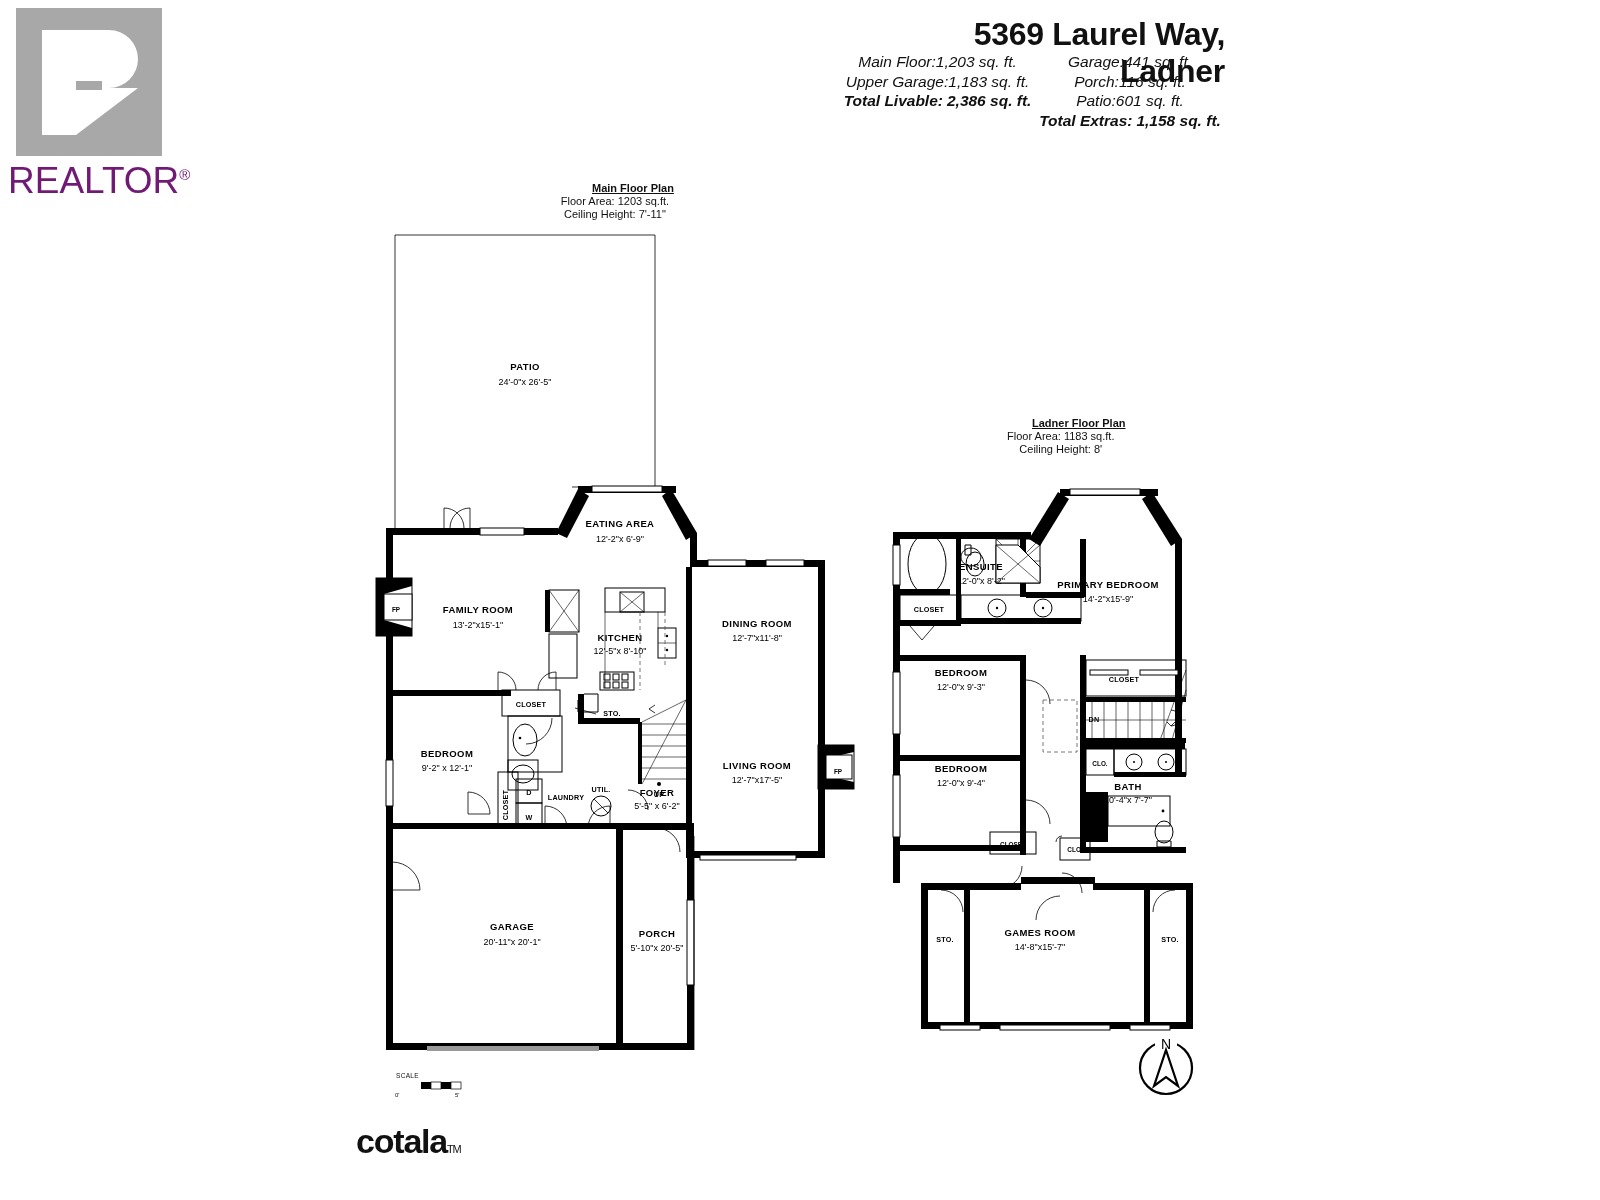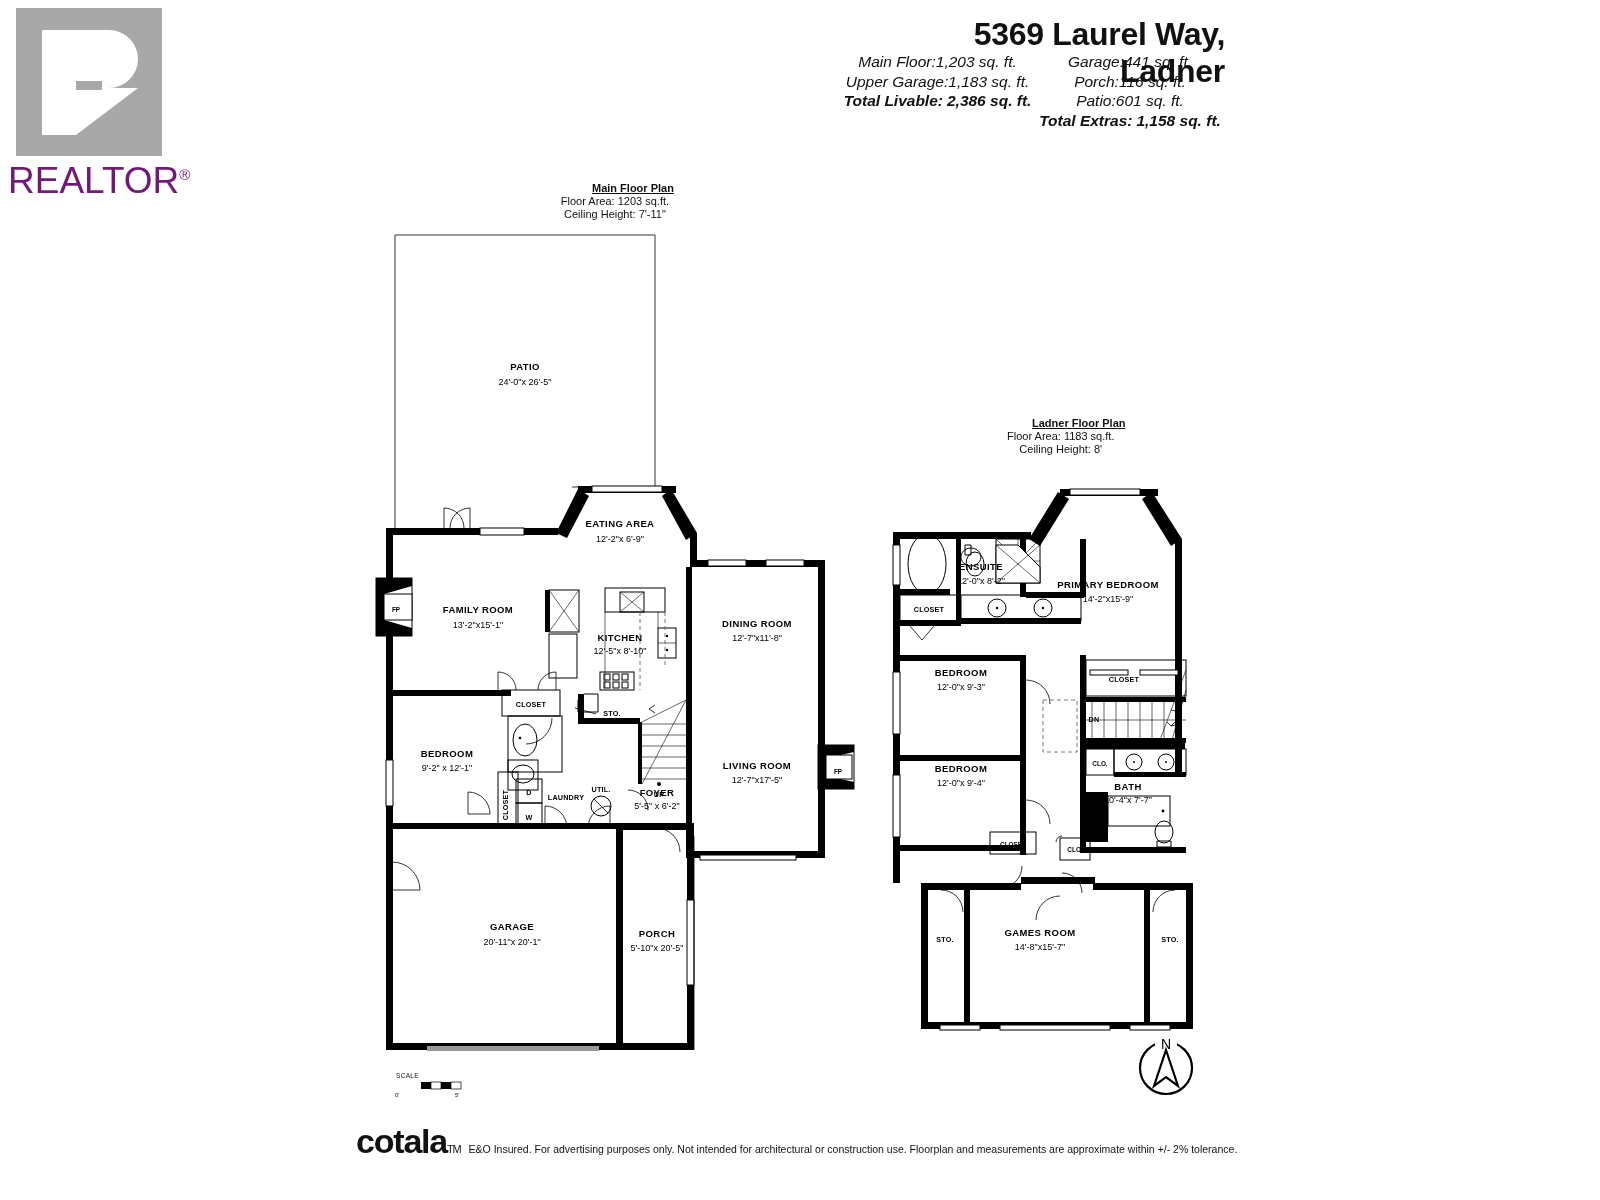--- a/index.html
+++ b/index.html
@@ -496,14 +496,13 @@
     <polygon points="1166,1050 1178,1086 1166,1077 1154,1086" fill="none" stroke="#000" stroke-width="2.2"></polygon>
   </g>
 </svg>
 
 <div class="abs" id="scale-label">SCALE</div>
 <div class="abs" id="scale-0">0'</div>
 <div class="abs" id="scale-5">5'</div>
 
 <div class="abs" id="footer">
   <span id="cotala"><span>cotala</span><span class="tm">TM</span></span>
-  <span id="disclaimer">E&amp;O Insured. For advertising purposes only. Not intended for architectural or construction use. Floorplan and measurements are approximate within +/- 2% tolerance.</span>
 </div>
 
 </body></html>

